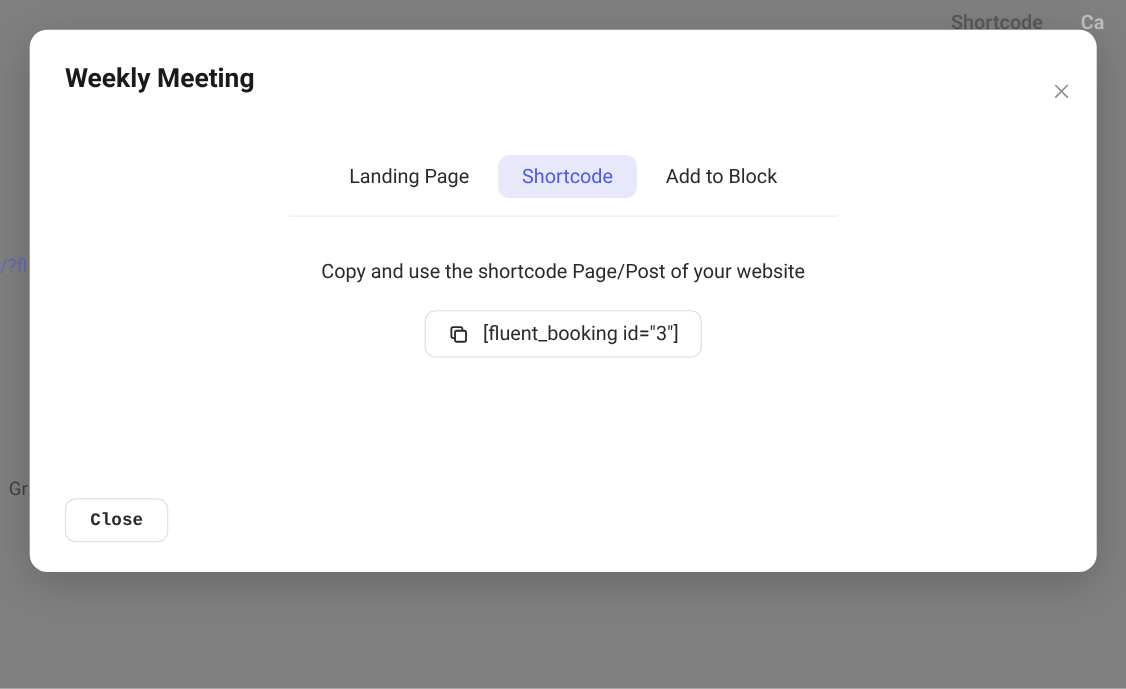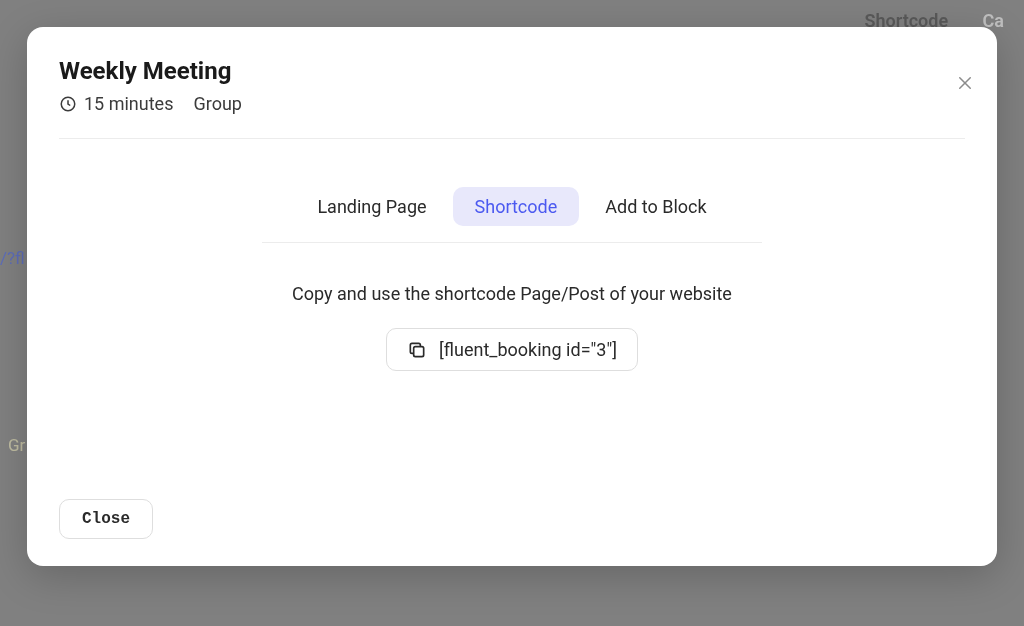--- a/index.html
+++ b/index.html
@@ -33,30 +33,30 @@
       padding: 10px 20px;
       opacity: 0.5;
     }
     .bg-nav .active {
       color: #ffffff;
       margin-left: 30px;
     }
     .bg-left {
       position: absolute;
       left: 0;
-      top: 248px;
+      top: 232px;
       color: #3b5af0;
       font-size: 17px;
       opacity: 0.5;
     }
     .bg-left2 {
       position: absolute;
       left: 8px;
       top: 435px;
-      color: #fef9c3;
+      color: #000000;
       font-size: 17px;
       opacity: 0.5;
     }
     .modal {
       position: absolute;
       top: 27px;
       left: 27px;
       right: 27px;
       width: calc(1024px - 54px);
       background: #ffffff;
@@ -182,30 +182,20 @@
 
   <div class="close-btn">
     <svg viewBox="0 0 24 24" fill="none" stroke="currentColor" stroke-width="2" stroke-linecap="round">
       <line x1="5" y1="5" x2="19" y2="19"></line>
       <line x1="19" y1="5" x2="5" y2="19"></line>
     </svg>
   </div>
 
   <h2 class="modal-title">Weekly Meeting</h2>
 
-  <div class="modal-sub">
-    <div class="sub-duration">
-      <svg class="clock-icon" viewBox="0 0 24 24" fill="none" stroke="#3b3b3b" stroke-width="2">
-        <circle cx="12" cy="12" r="9"></circle>
-        <polyline points="12 7 12 12 15 14"></polyline>
-      </svg>
-      <span>15 minutes</span>
-    </div>
-    <span>Group</span>
-  </div>
 
   <div class="content-body">
 
     <div class="tabs">
       <div class="tab">Landing Page</div>
       <div class="tab active">Shortcode</div>
       <div class="tab">Add to Block</div>
     </div>
 
     <div class="instruction">Copy and use the shortcode Page/Post of your website</div>

